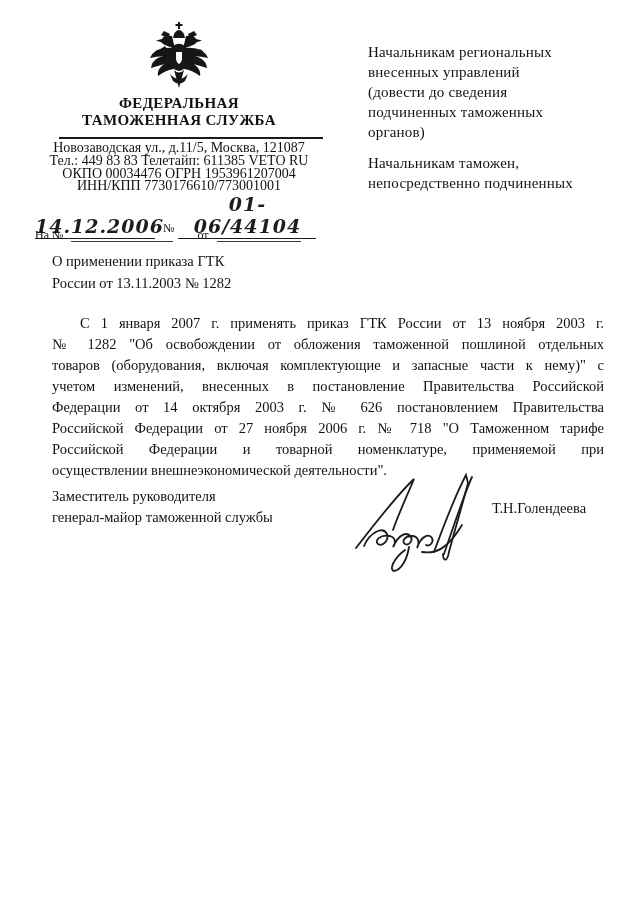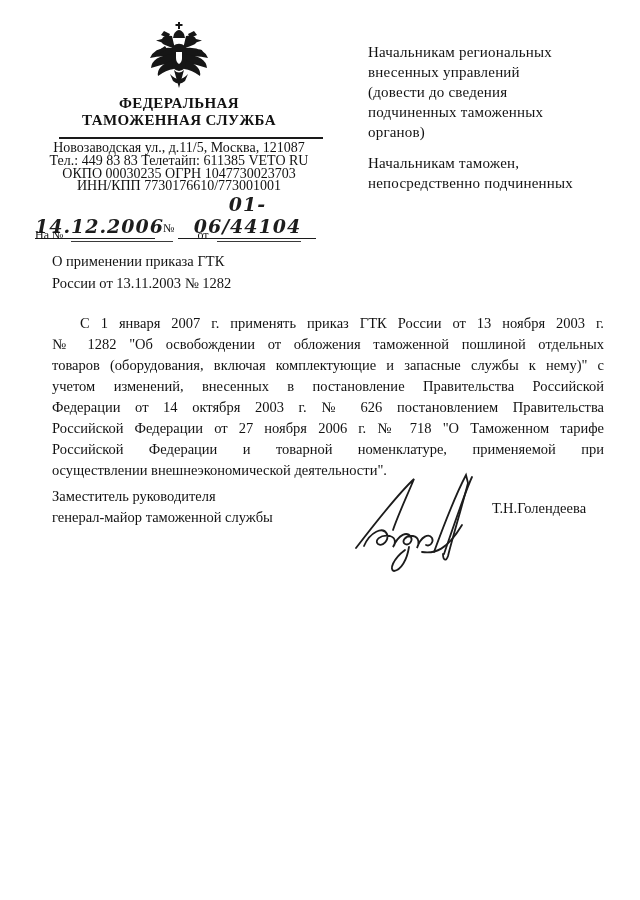--- a/index.html
+++ b/index.html
@@ -82,21 +82,21 @@
           <path d="M18 24 L8 31 L10 33.5 L20 27 Z"></path>
           <circle cx="53" cy="30" r="2.6"></circle>
         </g>
       </svg>
     </div>
     <div class="org-name">ФЕДЕРАЛЬНАЯ</div>
     <div class="org-name" style="margin-top:0">ТАМОЖЕННАЯ СЛУЖБА</div>
     <hr class="lh-divider">
     <div class="addr-line">Новозаводская ул., д.11/5, Москва, 121087</div>
     <div class="addr-line">Тел.: 449 83 83  Телетайп: 611385 VETO RU</div>
-    <div class="addr-line">ОКПО 00030235   ОГРН 1047730023703</div>
+    <div class="addr-line">ОКПО 00034476   ОГРН 1953961207004</div>
     <div class="addr-line">ИНН/КПП 7730176610/773001001</div>
   </div>
 
   <div class="dateline">
     <span class="hand-slot date-slot"><span class="hand">14.12.2006</span></span>
     <span class="no-sign">№</span>
     <span class="hand-slot num-slot"><span class="hand">01-06/44104</span></span>
   </div>
 
   <div class="replyline">
@@ -117,21 +117,21 @@
   </div>
 
   <div class="subject">
     <div>О применении приказа ГТК</div>
     <div>России от 13.11.2003 № 1282</div>
   </div>
 
   <div class="body-text">
     <div class="body-line first">С 1 января 2007 г. применять приказ ГТК России от 13 ноября 2003 г.</div>
     <div class="body-line">№ 1282 "Об освобождении от обложения таможенной пошлиной отдельных</div>
-    <div class="body-line">товаров (оборудования, включая комплектующие и запасные службы к нему)" с</div>
+    <div class="body-line">товаров (оборудования, включая комплектующие и запасные части к нему)" с</div>
     <div class="body-line">учетом изменений, внесенных в постановление Правительства Российской</div>
     <div class="body-line">Федерации от 14 октября 2003 г. № 626 постановлением Правительства</div>
     <div class="body-line">Российской Федерации от 27 ноября 2006 г. № 718 "О Таможенном тарифе</div>
     <div class="body-line">Российской Федерации и товарной номенклатуре, применяемой при</div>
     <div class="body-line last">осуществлении внешнеэкономической деятельности".</div>
   </div>
 
   <div class="sig-title">
     <div>Заместитель руководителя</div>
     <div>генерал-майор таможенной службы</div>

